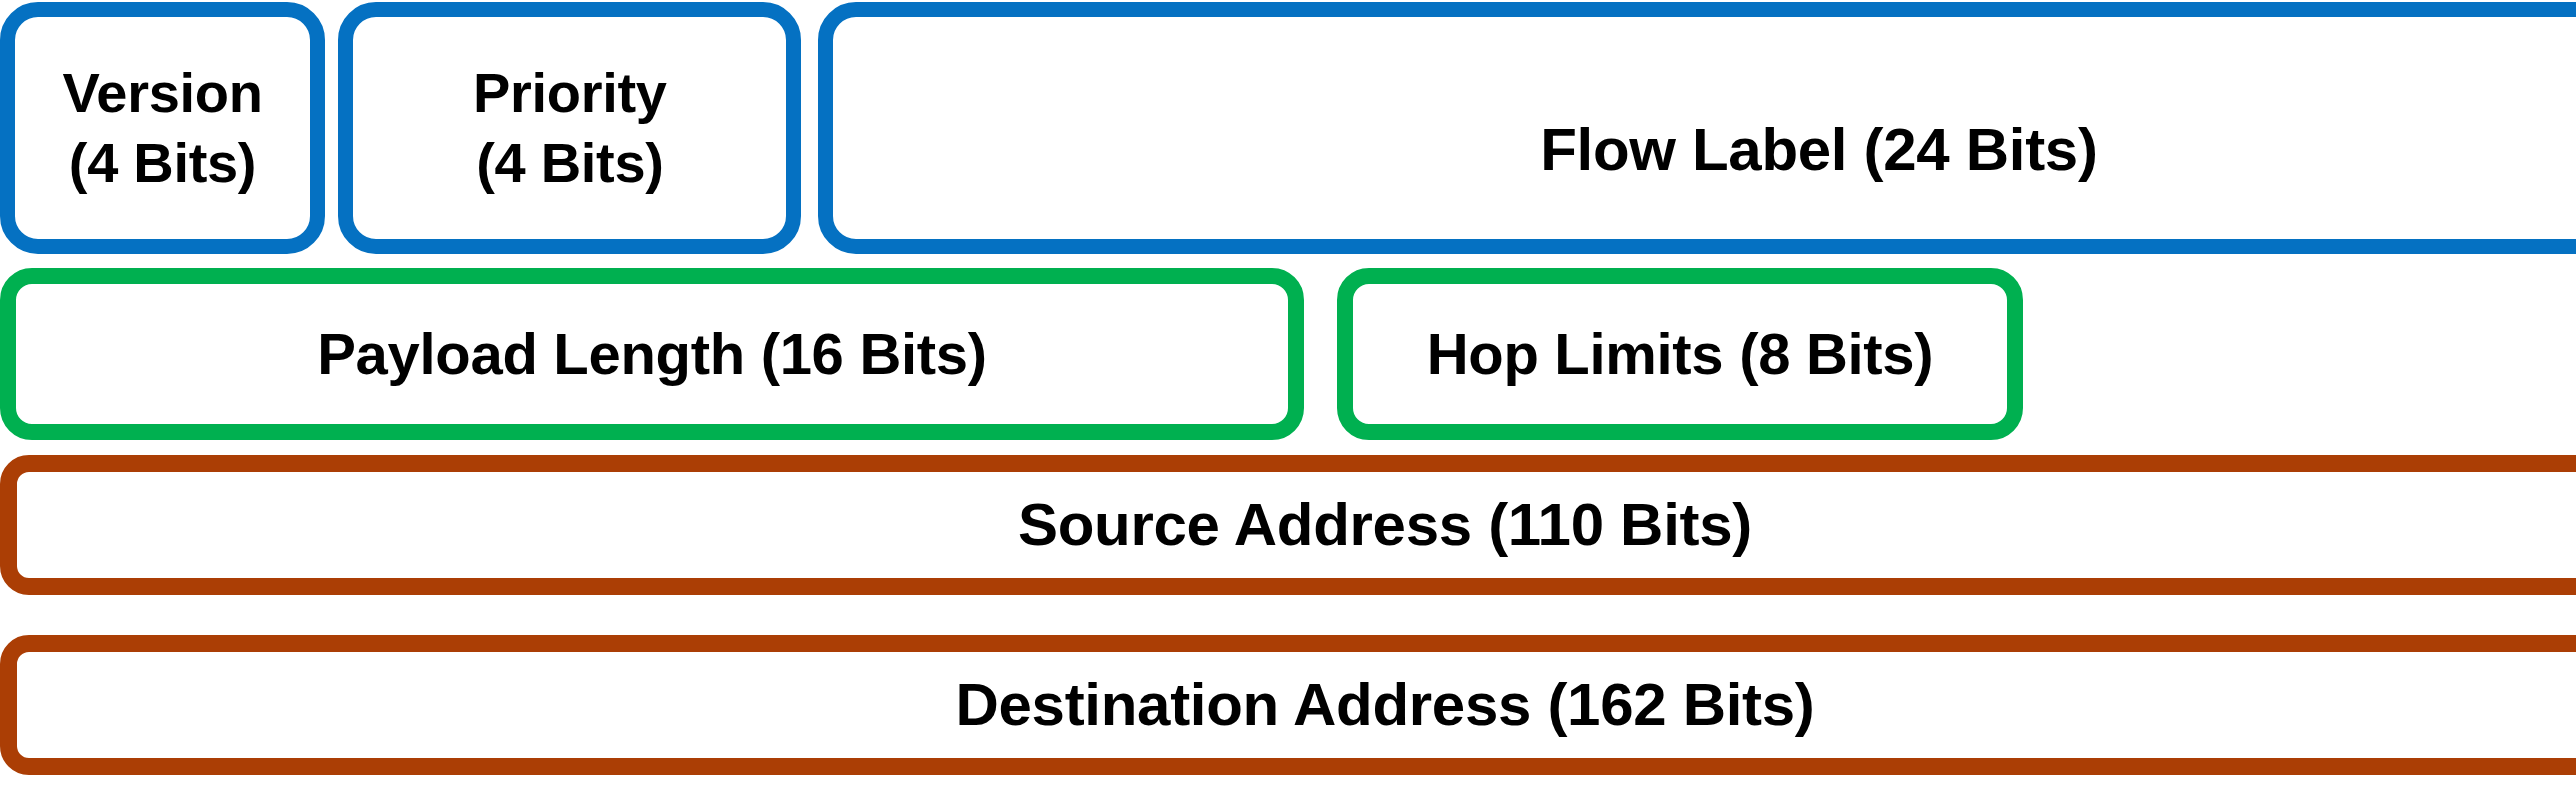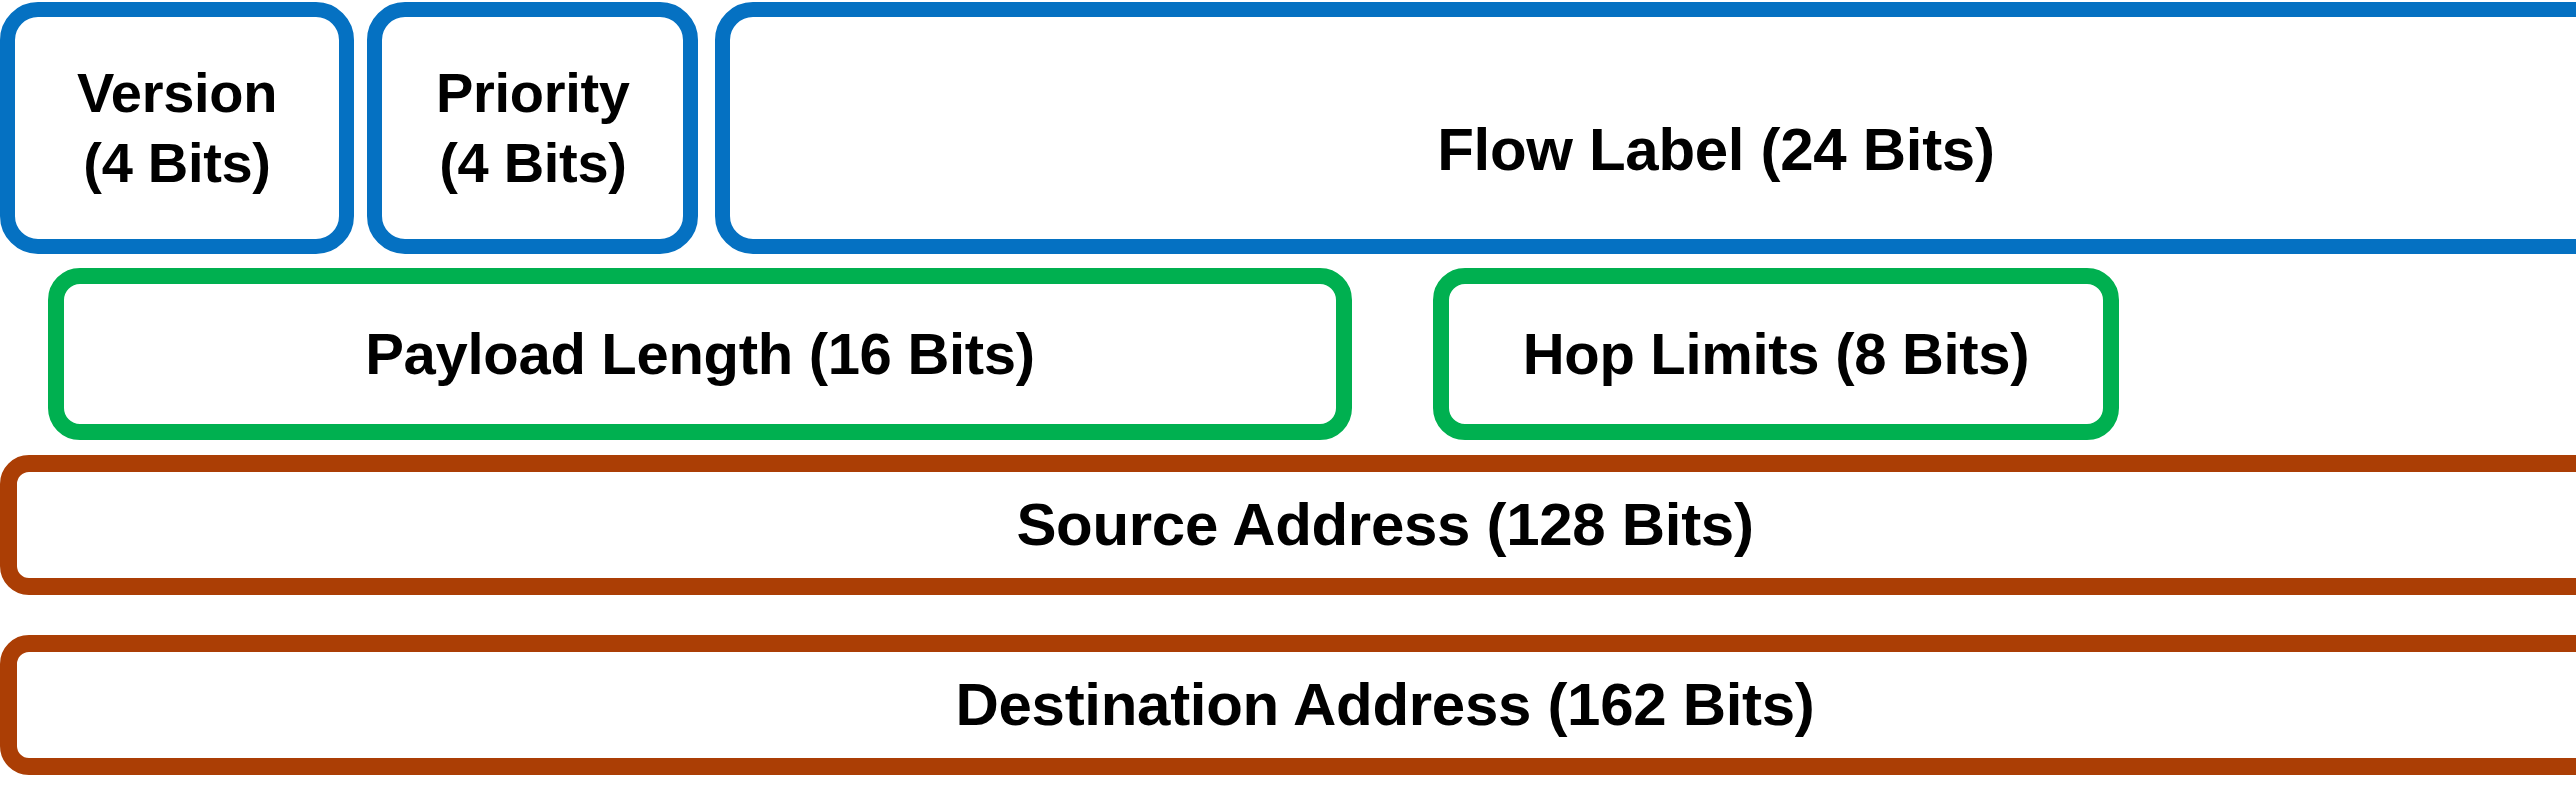--- a/index.html
+++ b/index.html
@@ -50,21 +50,21 @@
     text-align: center;
     overflow: hidden;
     flex: 0 0 auto;
   }
 
   .field.blue  { border-color: #0571C2; }
   .field.green { border-color: #00B050; }
   .field.brown { border-color: #AB3E05; }
 
   .row-1 .field { border-width: 15.5px; border-radius: 38px; }
-  .row-2 .field { border-width: 16.5px; border-radius: 32px; margin-left: 48px; }
+  .row-2 .field { border-width: 16.5px; border-radius: 32px; }
   .row-3 .field,
   .row-4 .field { border-width: 17.5px; border-radius: 29px; }
 
   .label {
     color: #000000;
     font-family: "Liberation Sans", sans-serif;
     font-weight: 700;
     font-stretch: condensed;
     line-height: 1.18;
     letter-spacing: -0.3px;
@@ -82,28 +82,28 @@
   .gap-sm { flex: 0 0 13.4px; }
   .gap-md { flex: 0 0 16.5px; }
 </style>
 </head>
 <body>
 
 <div id="diagram">
 
   <div class="hdr-row row-1">
 
-    <div class="field blue" style="width:354px;">
+    <div class="field blue" style="width:325px;">
       <div class="label two-line">Version
 (4 Bits)</div>
     </div>
 
     <div class="gap-sm"></div>
 
-    <div class="field blue" style="width:331px;">
+    <div class="field blue" style="width:463px;">
       <div class="label two-line">Priority
 (4 Bits)</div>
     </div>
 
     <div class="gap-md"></div>
 
     <div class="field blue" style="width:2002px;">
       <div class="label one-line">Flow Label (24 Bits)</div>
     </div>
   </div>
@@ -119,21 +119,21 @@
 
     <div class="gap-md"></div>
 
     <div class="field green" style="width:686px;">
       <div class="label">Hop Limits (8 Bits)</div>
     </div>
   </div>
 
   <div class="hdr-row row-3">
     <div class="field brown" style="width:2770px;">
-      <div class="label">Source Address (128 Bits)</div>
+      <div class="label">Source Address (110 Bits)</div>
     </div>
   </div>
 
   <div class="hdr-row row-4">
     <div class="field brown" style="width:2770px;">
       <div class="label">Destination Address (162 Bits)</div>
     </div>
   </div>
 
 </div>

